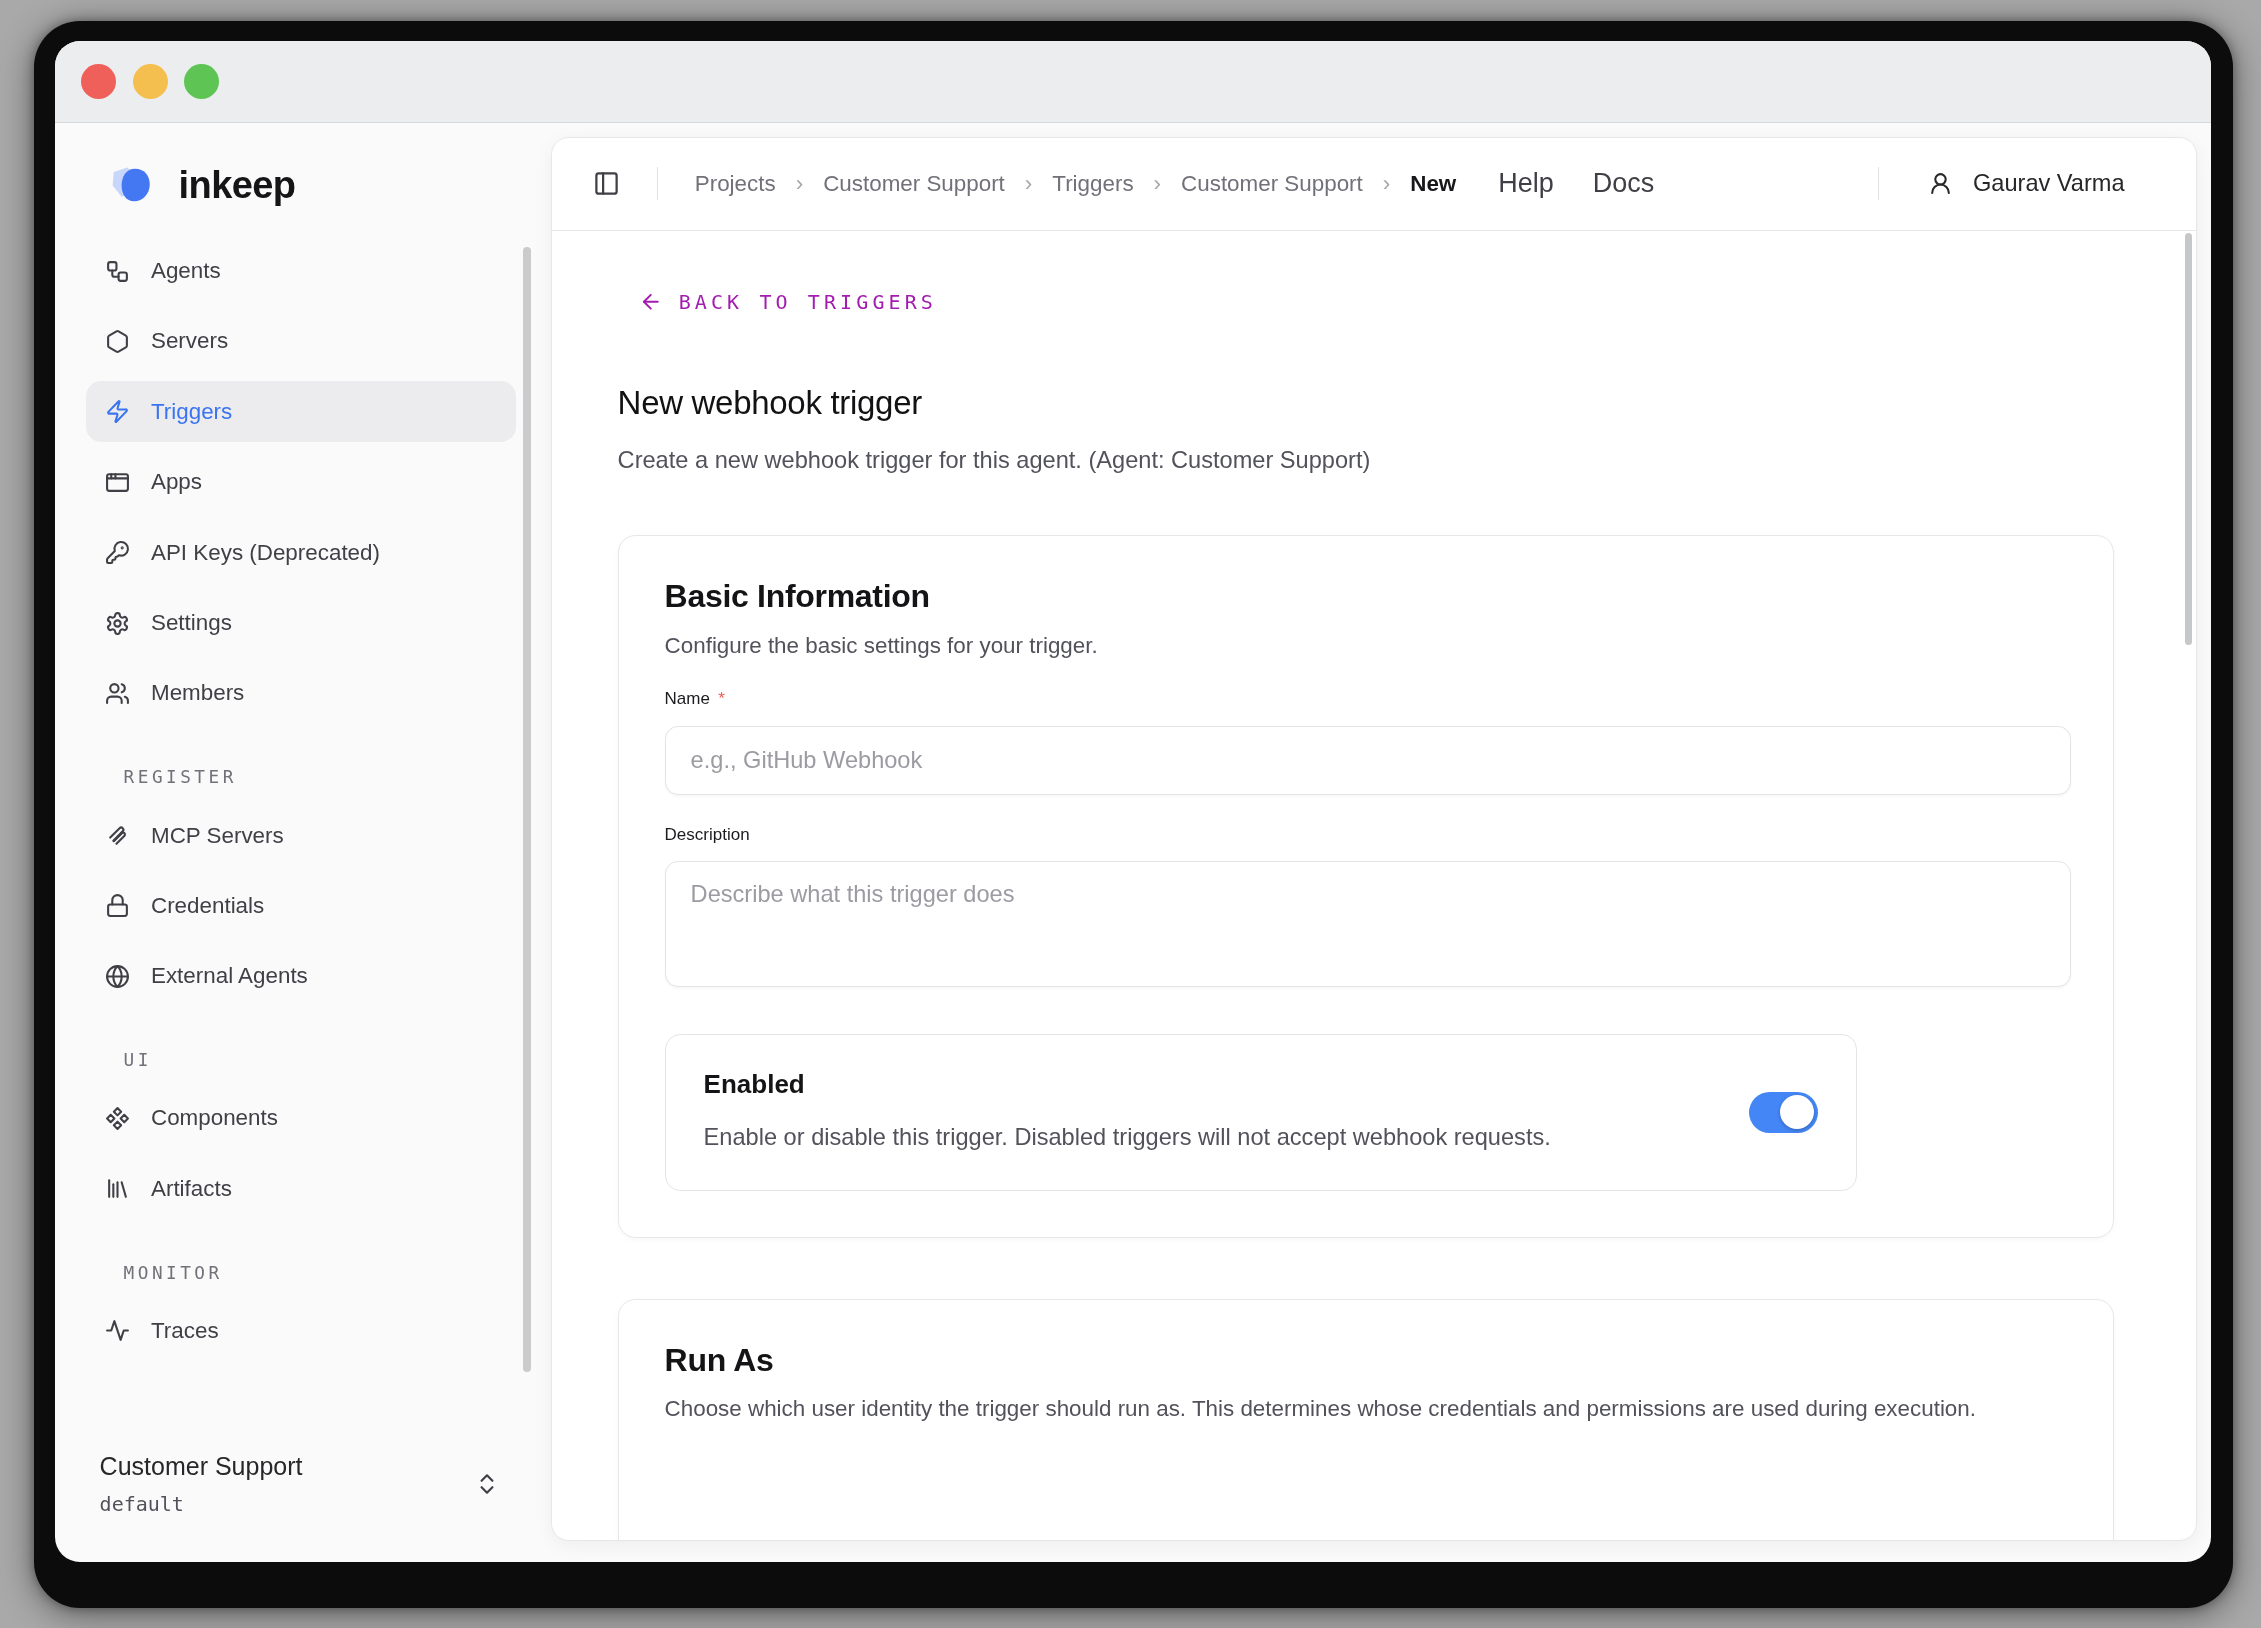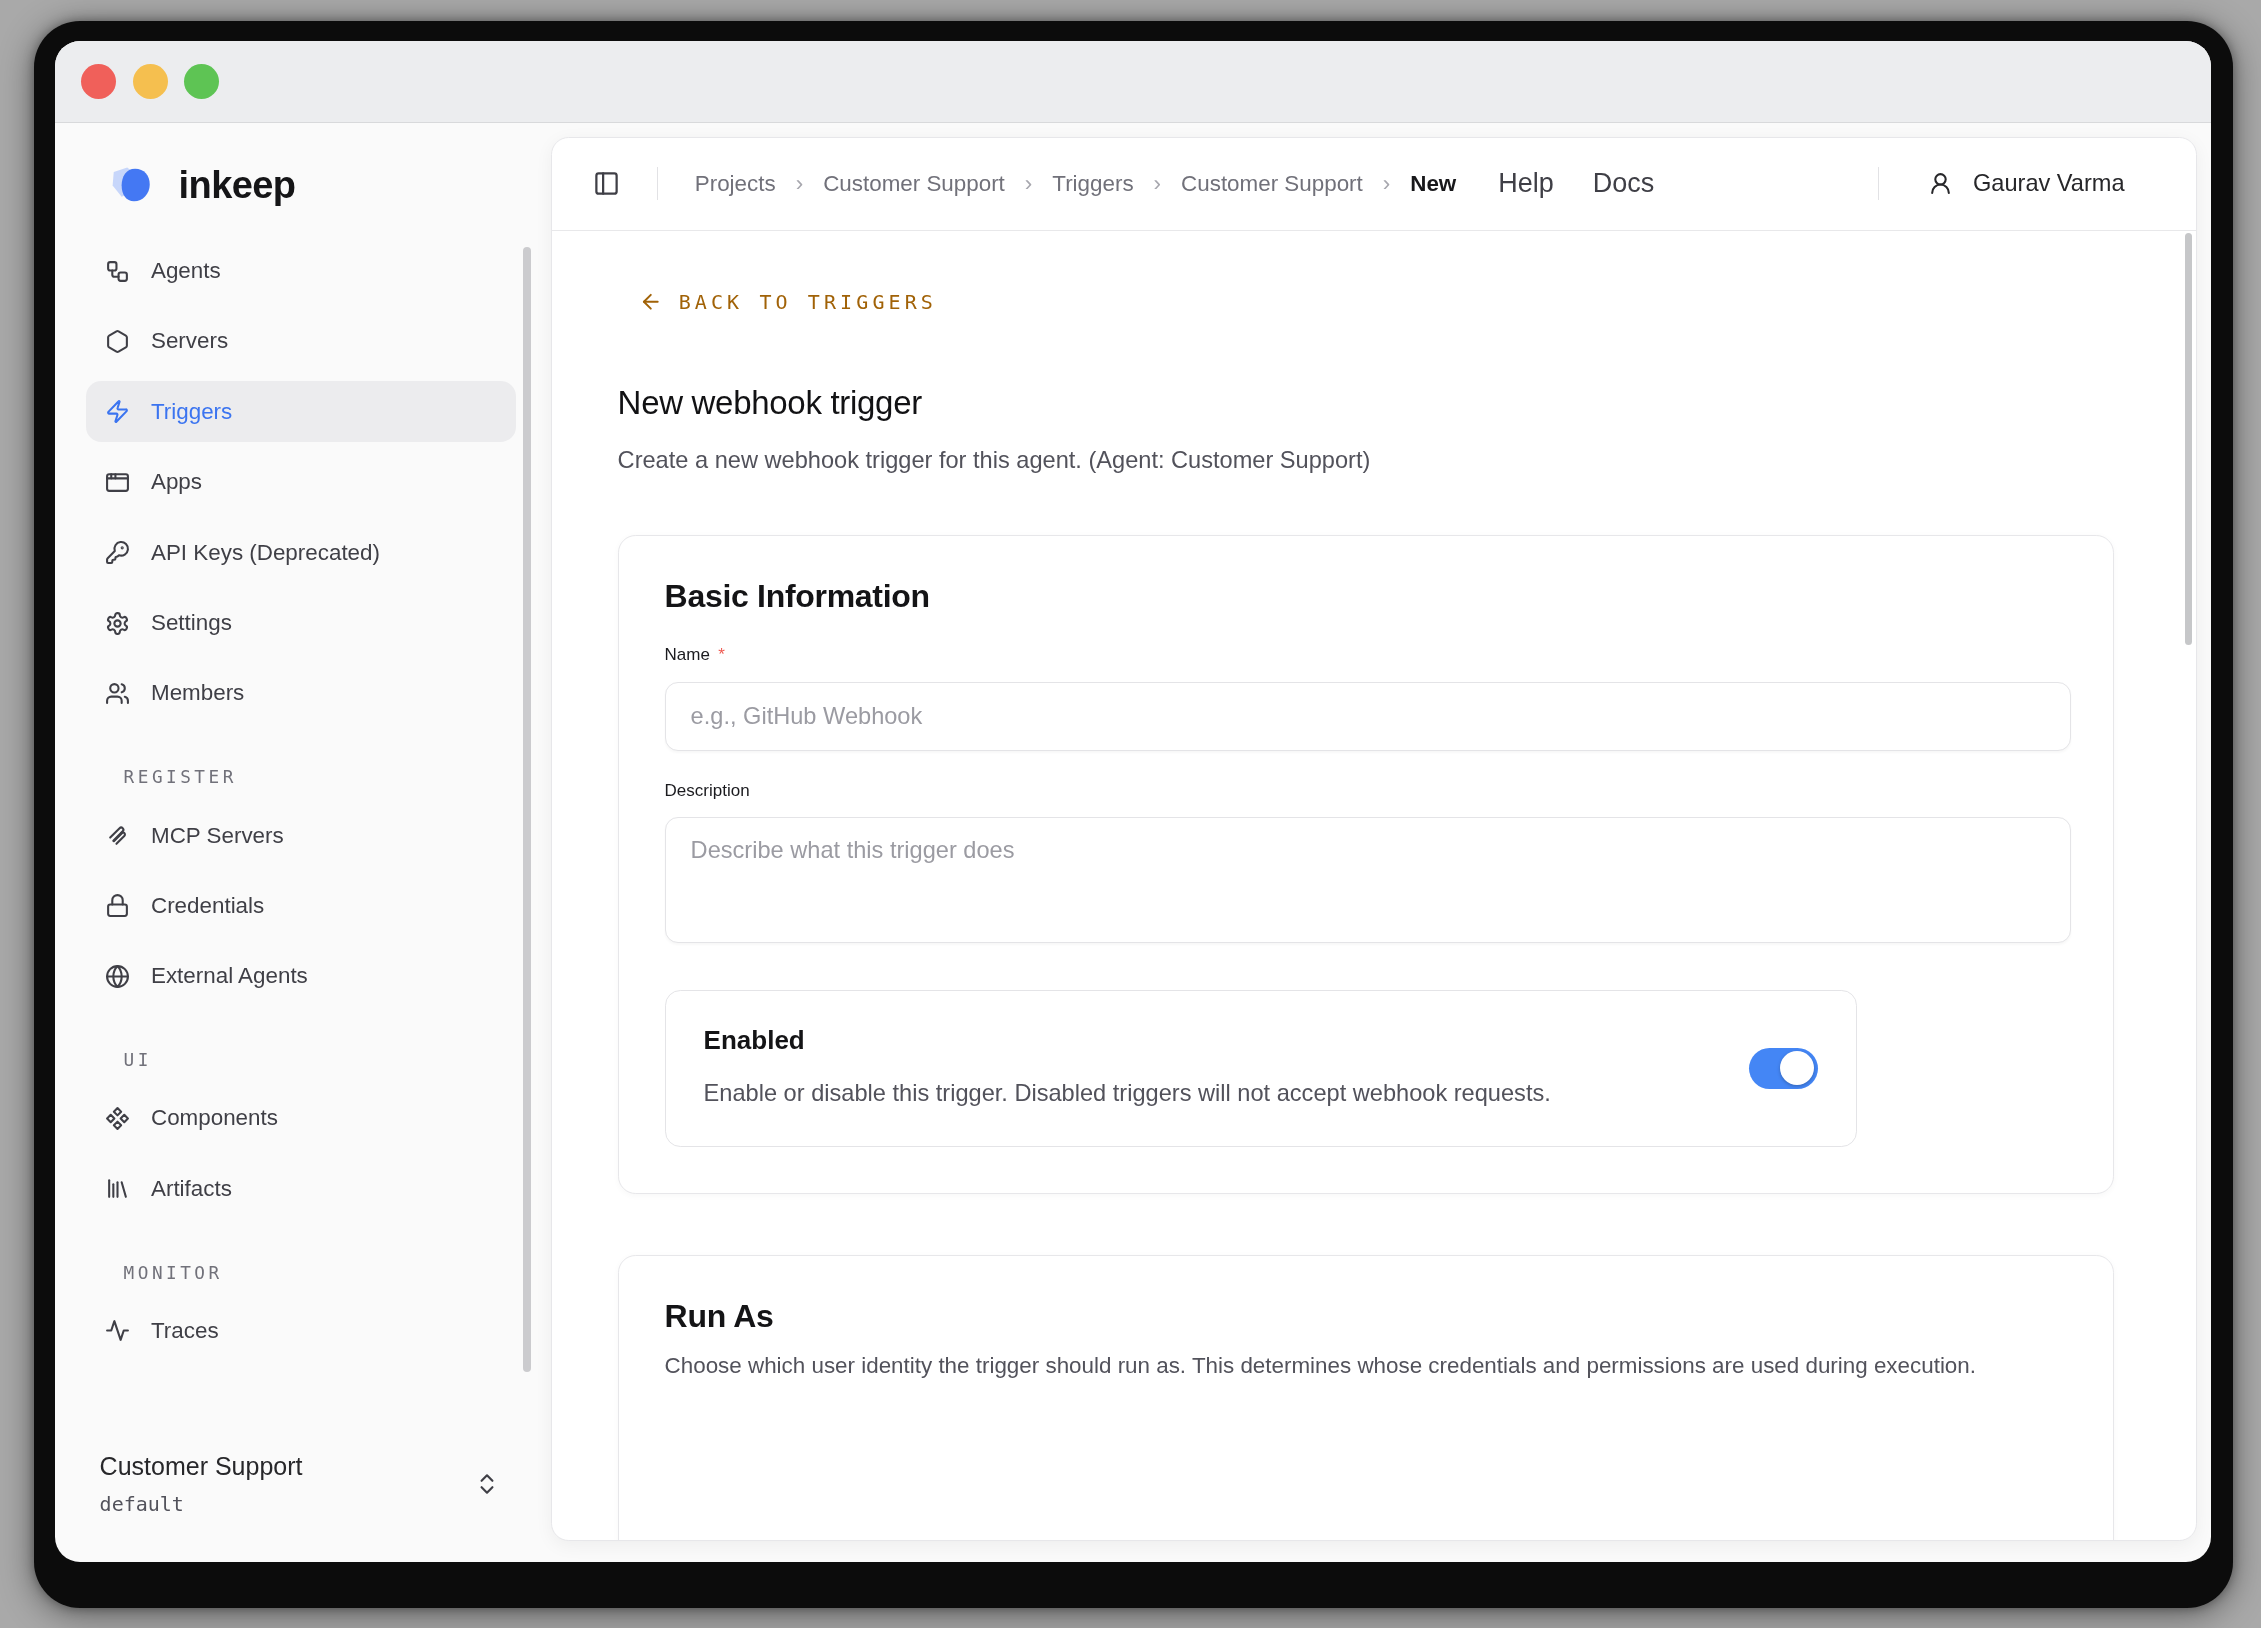--- a/index.html
+++ b/index.html
@@ -93,21 +93,21 @@
   .hdr-divider2 { width:1.2px; height:33px; background:#e2e2e5; margin-right:49px; }
   .user-chip { display:flex; align-items:center; gap:20px; }
   .user-icon { width:25px; height:25px; color:#27272a; display:flex; }
   .user-icon svg { width:25px; height:25px; }
   .user-name { font-size:23.6px; font-weight:500; color:#27272a; }
   
   .panel-body { flex:1; overflow:hidden; padding:59px 82px 0 66px; }
   .back-link {
     display:inline-flex; align-items:center; gap:16.5px; margin-left:21px;
     font-family:"DejaVu Sans Mono", monospace; font-size:20px; letter-spacing:4.1px;
-    color:#a16207; font-weight:500; cursor:default;
+    color:#a21caf; font-weight:500; cursor:default;
   }
   .back-link svg { width:23.6px; height:23.6px; }
   .page-title { margin-top:69px; font-size:33px; font-weight:500; color:#121214; letter-spacing:-0.3px; }
   .page-subtitle { margin-top:25px; font-size:23.6px; color:#52525b; }
   .card {
     margin-top:61px; background:#fff; border:1.2px solid #e7e7ea; border-radius:17.7px;
     box-shadow:0 1.8px 5.9px rgba(0,0,0,.03); padding:42px 46px 46px;
   }
   .card-title { font-size:32px; font-weight:600; color:#141416; letter-spacing:-0.3px; }
   .card-desc { margin-top:17.7px; font-size:22.4px; color:#52525b; }
@@ -360,20 +360,21 @@
                 <path d="M19 12H5"></path>
               </svg>
             <span>BACK TO TRIGGERS</span>
           </a>
 
           <h1 class="page-title">New webhook trigger</h1>
           <p class="page-subtitle">Create a new webhook trigger for this agent. (Agent: Customer Support)</p>
 
           <section class="card">
             <h2 class="card-title">Basic Information</h2>
+            <p class="card-desc">Configure the basic settings for your trigger.</p>
 
             <div class="field-label">
               <span>Name</span>
               <span class="req">*</span>
             </div>
             <input class="text-input" type="text" placeholder="e.g., GitHub Webhook" style="">
 
             <div class="field-label">
               <span>Description</span>
             </div>

